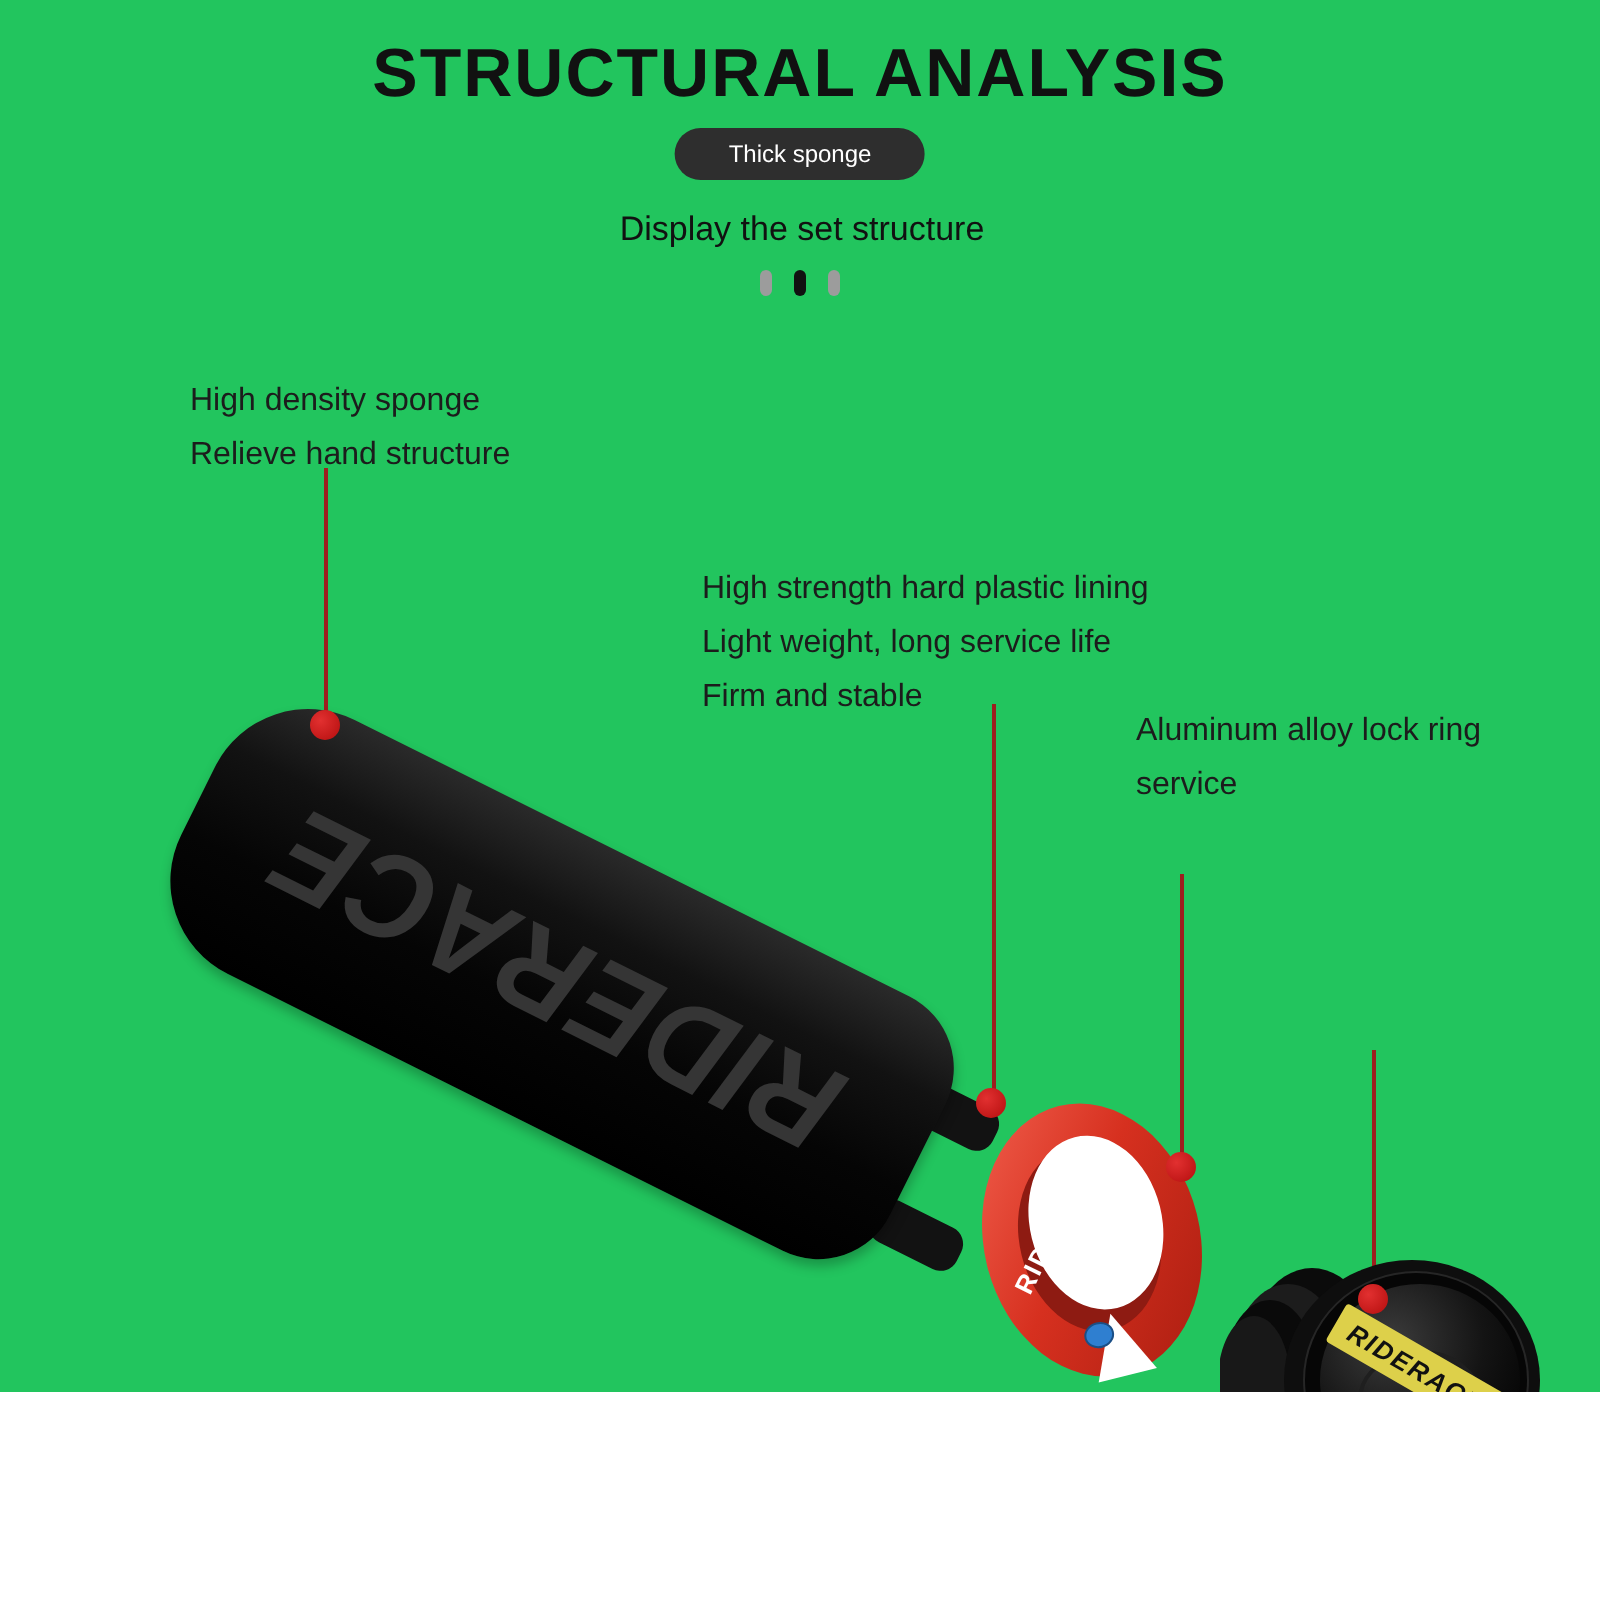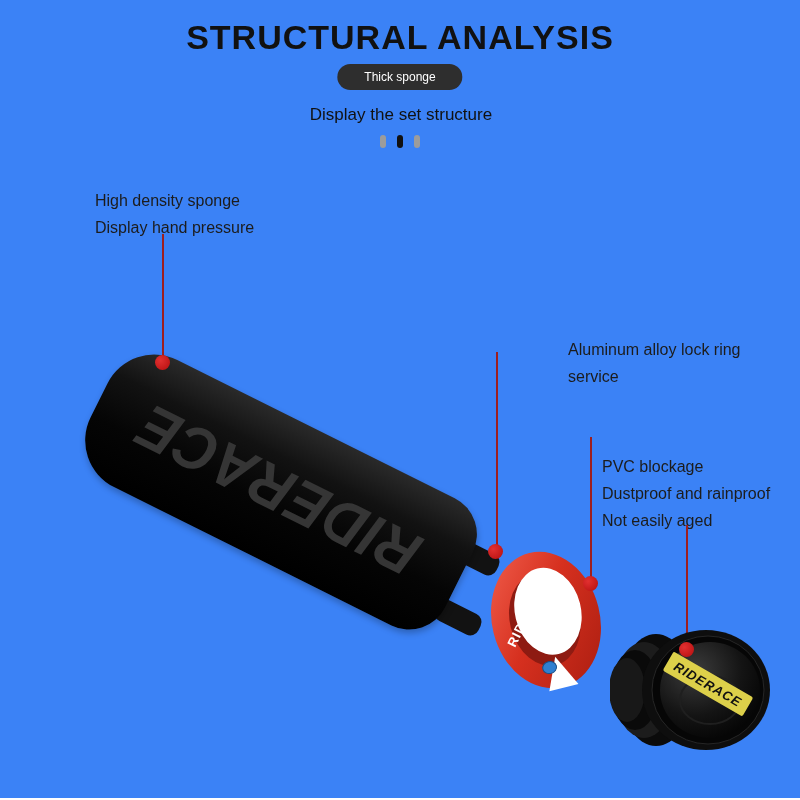--- a/index.html
+++ b/index.html
@@ -1,17 +1,17 @@
 <!DOCTYPE html>
 <html><head>
 <meta charset="utf-8">
 <style>
   html,body{margin:0;padding:0;background:#fff;}
   #stage{
-    position:relative;width:800px;height:798px;background:#3b82f6;overflow:hidden;
+    position:relative;width:800px;height:696px;background:#22c55e;overflow:hidden;
     font-family:"Liberation Sans","DejaVu Sans",sans-serif;color:#1c1c1c;
   }
   
   .title{
     position:absolute;top:18px;left:0;width:100%;text-align:center;
     font-size:34px;font-weight:bold;letter-spacing:1px;color:#111;margin:0;
   }
   .badge{
     position:absolute;top:64px;left:50%;transform:translateX(-50%);
     background:#2e2e2e;color:#fff;font-size:12px;line-height:26px;
@@ -25,21 +25,21 @@
     position:absolute;top:135px;left:50%;transform:translateX(-50%);
     display:flex;gap:11px;
   }
   .dot-bar{width:6px;height:13px;border-radius:3px;background:#9c9c9c;}
   .dot-bar.active{background:#111;}
   
   .note{position:absolute;font-size:16px;line-height:27px;color:#1c1c1c;}
   .note p{margin:0;white-space:nowrap;}
   .note-sponge{left:95px;top:187px;}
   .note-lining{left:351px;top:281px;}
-  .note-ring{left:568px;top:336px;}
+  .note-ring{left:568px;top:352px;}
   .note-cap{left:602px;top:453px;}
   
   .leader{position:absolute;width:2px;background:#9e1f1f;}
   .leader-sponge{left:162px;top:234px;height:123px;}
   .leader-lining{left:496px;top:352px;height:194px;}
   .leader-ring{left:590px;top:437px;height:141px;}
   .leader-cap{left:686px;top:525px;height:119px;}
   .ldot{
     position:absolute;width:15px;height:15px;border-radius:50%;
     background:radial-gradient(circle at 35% 35%,#e23030,#b40e0e);
@@ -81,30 +81,30 @@
   <div class="badge">Thick sponge</div>
   <p class="subtitle">Display the set structure</p>
   <div class="dots">
     <span class="dot-bar"></span>
     <span class="dot-bar active"></span>
     <span class="dot-bar"></span>
   </div>
 
   <div class="note note-sponge">
     <p>High density sponge</p>
-    <p>Display hand pressure</p>
+    <p>Relieve hand structure</p>
+  </div>
+  <div class="note note-lining">
+    <p>High strength hard plastic lining</p>
+    <p>Light weight, long service life</p>
+    <p>Firm and stable</p>
   </div>
   <div class="note note-ring">
     <p>Aluminum alloy lock ring</p>
     <p>service</p>
-  </div>
-  <div class="note note-cap">
-    <p>PVC blockage</p>
-    <p>Dustproof and rainproof</p>
-    <p>Not easily aged</p>
   </div>
 
   <div class="leader leader-sponge"></div>
   <div class="leader leader-lining"></div>
   <div class="leader leader-ring"></div>
   <div class="leader leader-cap"></div>
 
   <div class="peg peg-upper"></div>
   <div class="peg peg-lower"></div>
   <div class="grip">

